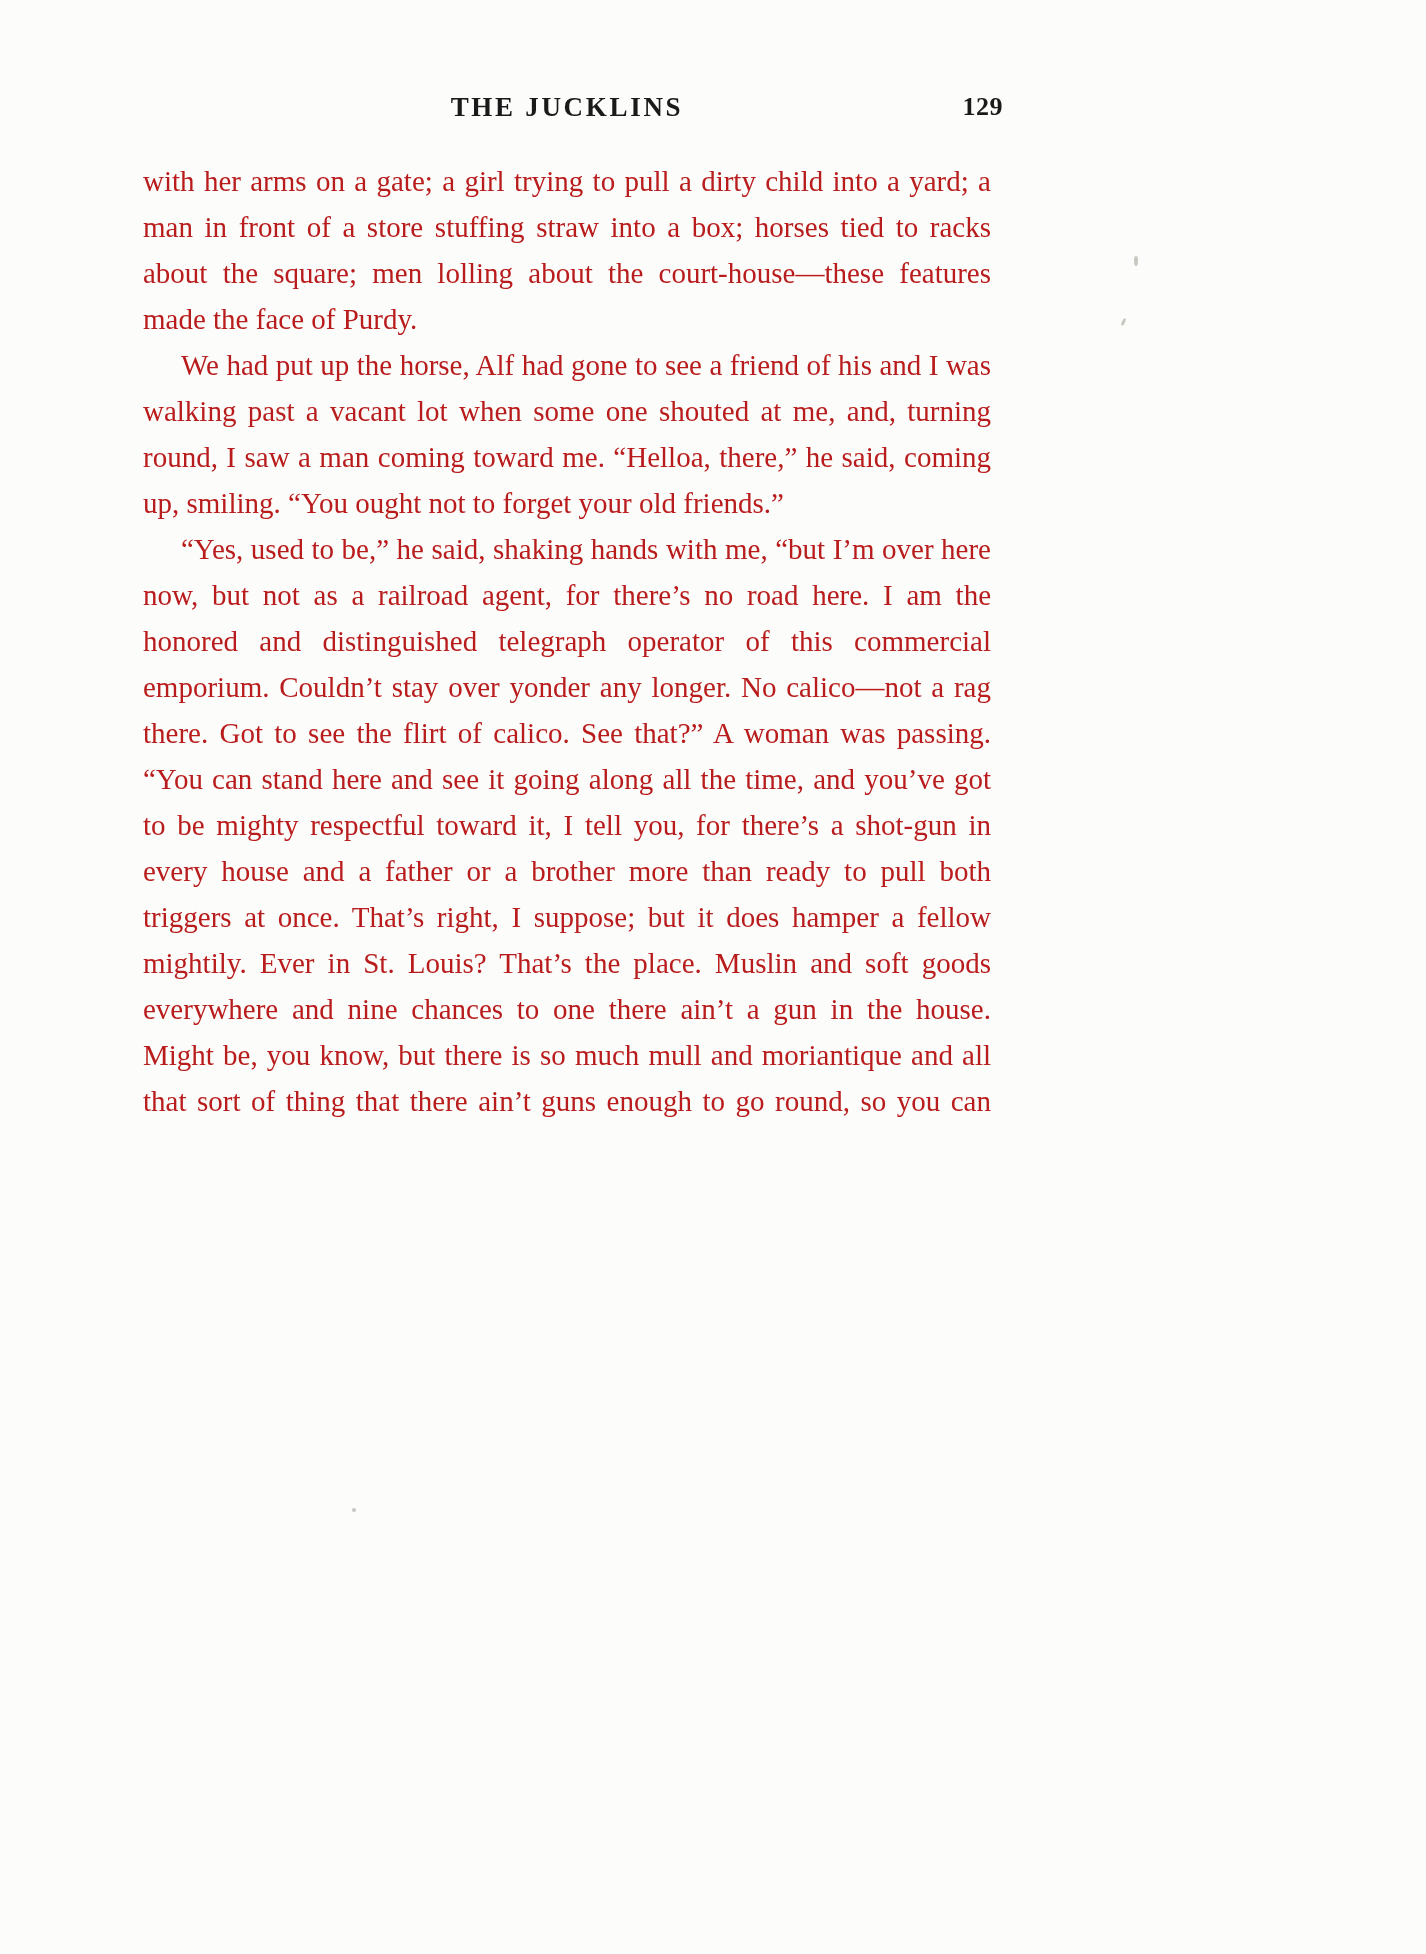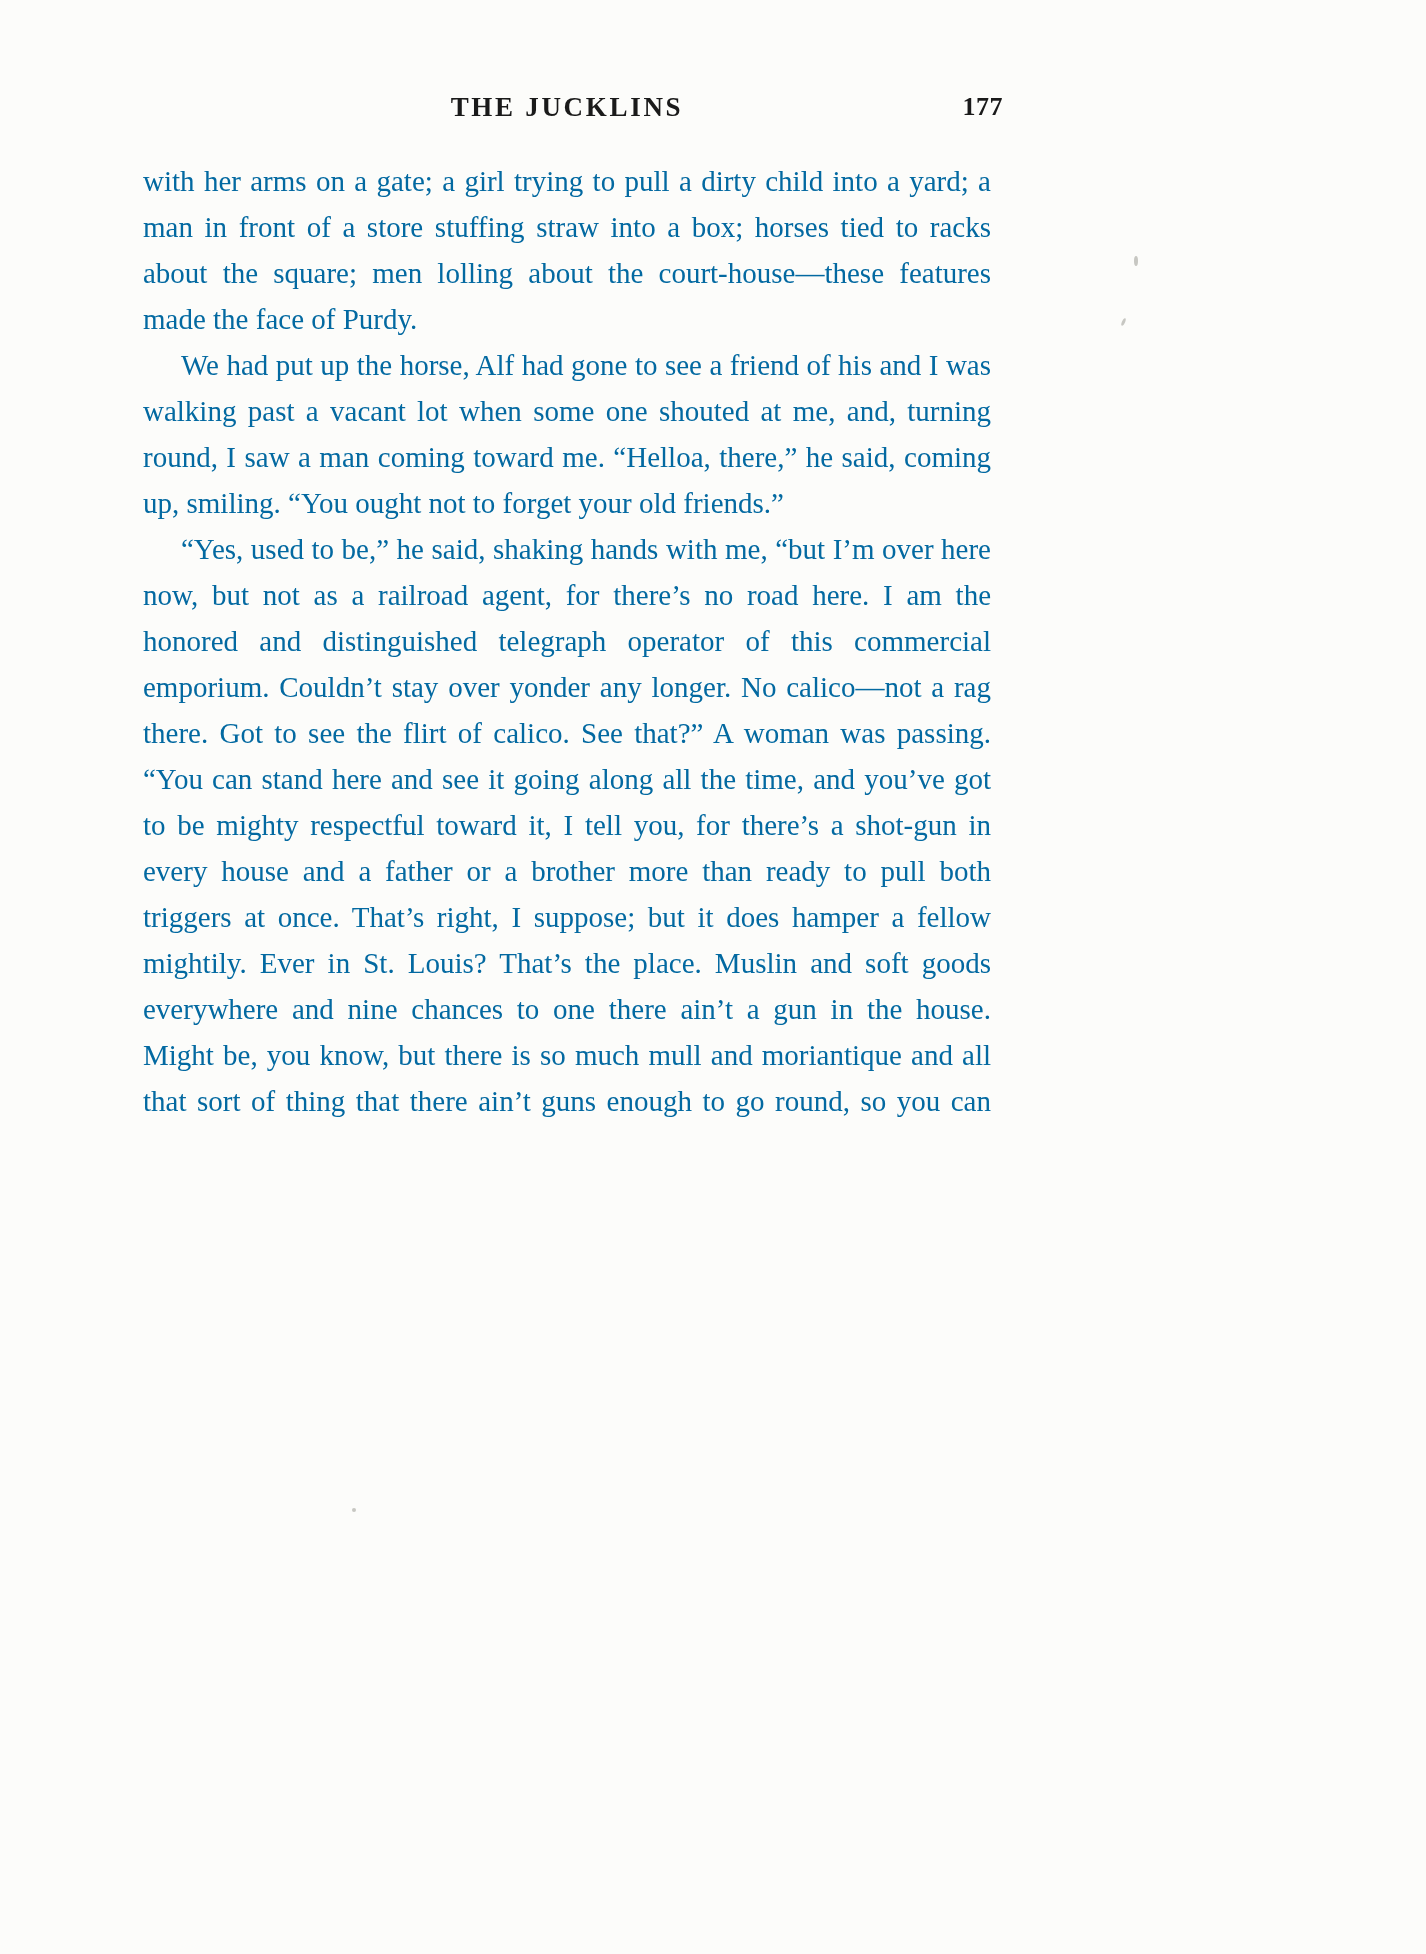--- a/index.html
+++ b/index.html
@@ -42,21 +42,21 @@
     color: #1a1a1a;
   }
   .page-body {
     position: absolute;
     top: 158px;
     left: 143px;
     width: 848px;
     font-size: 29px;
     line-height: 46px;
     text-align: justify;
-    color: #0369a1;
+    color: #b91c1c;
   }
   .page-body p {
     margin: 0;
     padding: 0;
   }
   .page-body p.indent {
     text-indent: 38px;
   }
   .page-body p.justify-last {
     text-align-last: justify;
@@ -72,21 +72,21 @@
   .speck-2 { width: 3px; height: 8px;  top: 318px; left: 1122px; transform: rotate(25deg); }
   .speck-3 { width: 4px; height: 4px;  top: 1508px; left: 352px; }
 </style>
 </head>
 <body>
 
 <div class="scan-page">
 
   <div class="page-header">
     <span class="running-title">THE JUCKLINS</span>
-    <span class="page-number">177</span>
+    <span class="page-number">129</span>
   </div>
 
   <div class="page-body">
     <p class="no-indent">with her arms on a gate; a girl trying to pull a dirty child into a yard; a man in front of a store stuffing straw into a box; horses tied to racks about the square; men lolling about the court-house—these features made the face of Purdy.</p>
     <p class="indent">We had put up the horse, Alf had gone to see a friend of his and I was walking past a vacant lot when some one shouted at me, and, turning round, I saw a man coming toward me.  “Helloa, there,” he said, coming up, smiling. “You ought not to forget your old friends.”</p>
     <p class="indent justify-last">“Yes, used to be,” he said, shaking hands with me, “but I’m over here now, but not as a railroad agent, for there’s no road here.  I am the honored and distinguished telegraph operator of this commercial emporium.  Couldn’t stay over yonder any longer.  No calico—not a rag there. Got to see the flirt of calico.  See that?”  A woman was passing.  “You can stand here and see it going along all the time, and you’ve got to be mighty respectful toward it, I tell you, for there’s a shot-gun in every house and a father or a brother more than ready to pull both triggers at once.  That’s right, I suppose; but it does hamper a fellow mightily.  Ever in St. Louis?  That’s the place.  Muslin and soft goods everywhere and nine chances to one there ain’t a gun in the house.  Might be, you know, but there is so much mull and moriantique and all that sort of thing that there ain’t guns enough to go round, so you can</p>
   </div>
 
   <div class="speck speck-1"></div>
   <div class="speck speck-2"></div>

